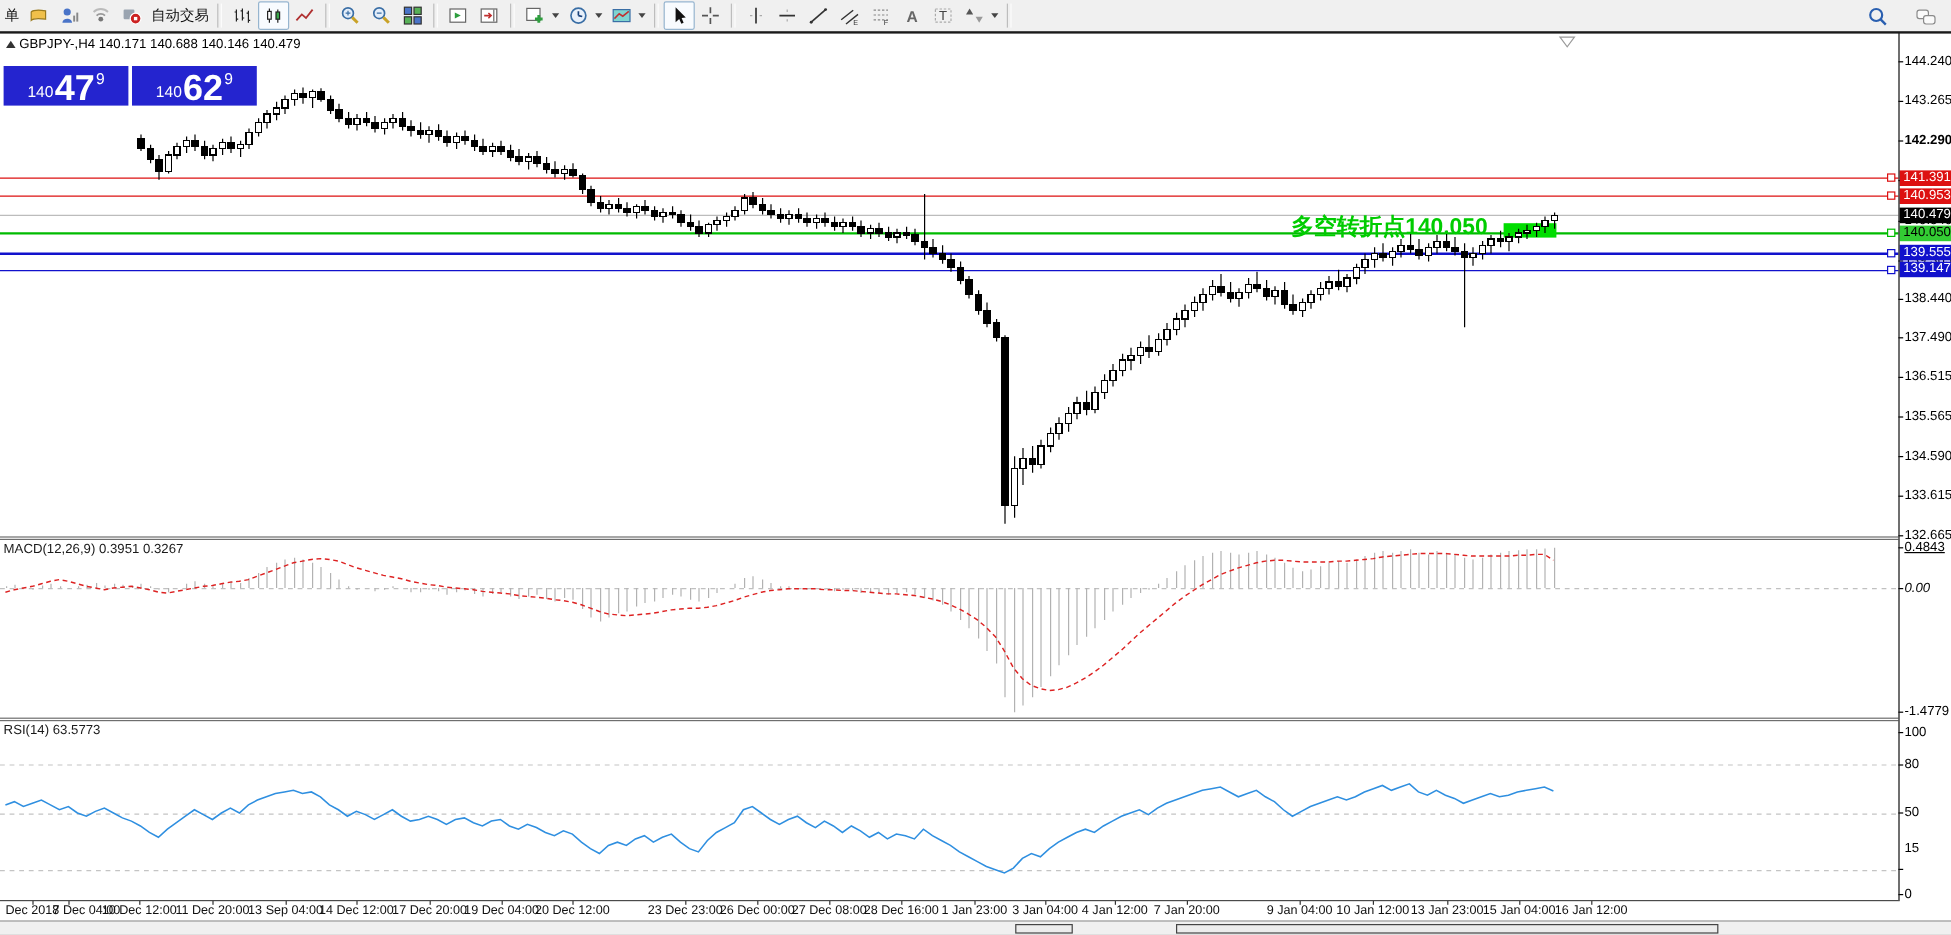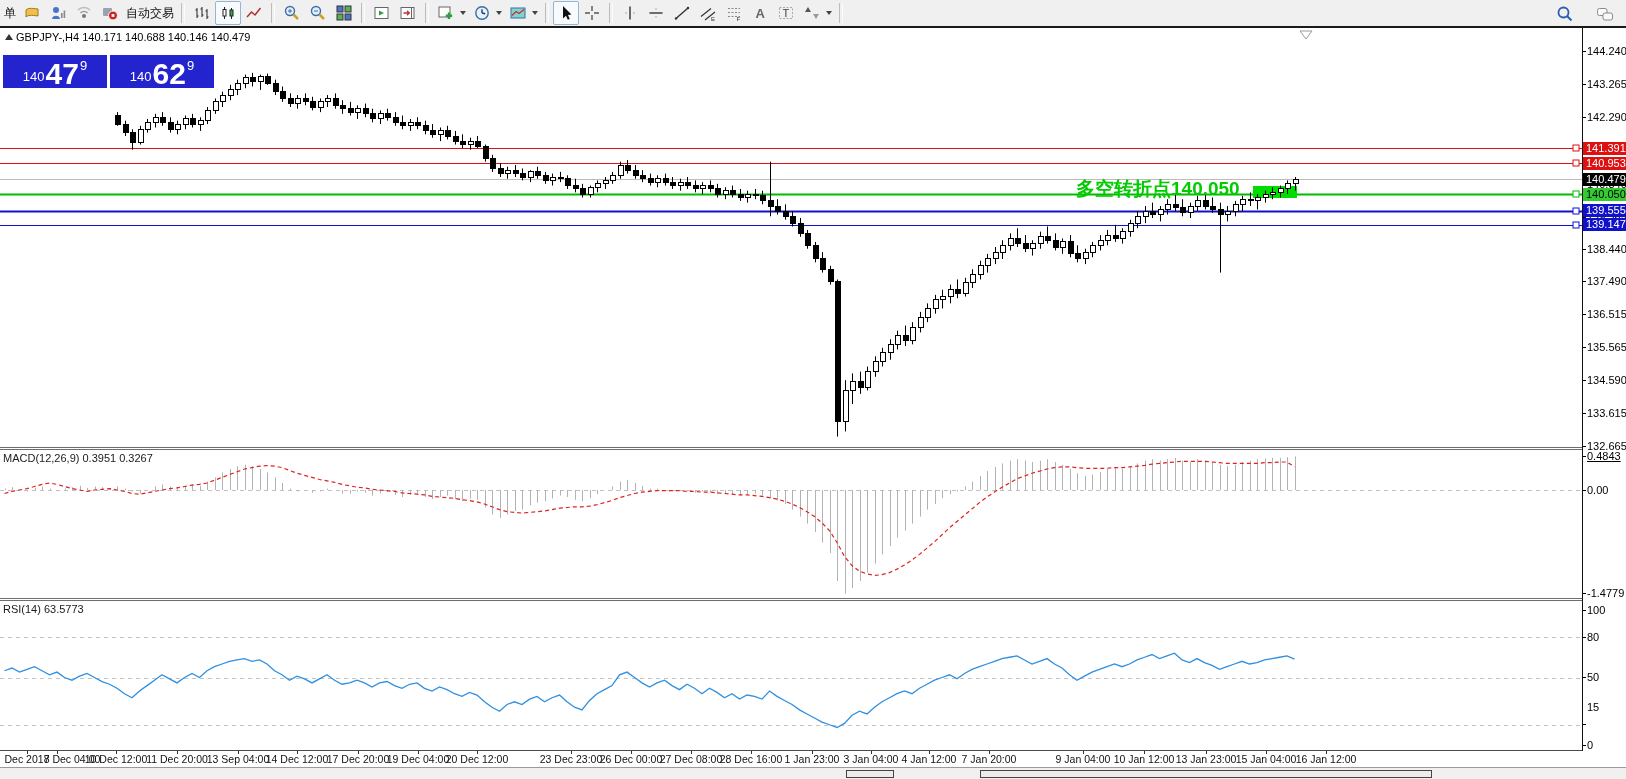--- a/index.html
+++ b/index.html
@@ -783,21 +783,21 @@
   <div id="time-sep"></div>
   <div id="axis-border"></div>
   <div id="bottom-strip"></div>
 
   <div id="layer" style="position:absolute;left:0;top:0;width:1626px;height:779px;pointer-events:none;">
       <div class="tickmark" style="top:50.5px;"></div>
       <div class="ticklab" style="top:44.5px;">144.240</div>
       <div class="tickmark" style="top:83.79625000000078px;"></div>
       <div class="ticklab" style="top:77.79625000000078px;">143.265</div>
       <div class="tickmark" style="top:117.09250000000058px;"></div>
-      <div class="ticklab" style="top:111.09250000000058px;">142.290</div>
+      <div class="ticklab" style="top:111.09250000000058px;font-weight:bold;">142.290</div>
       <div class="tickmark" style="top:150.38875000000039px;"></div>
       <div class="ticklab" style="top:144.38875000000039px;">141.315</div>
       <div class="tickmark" style="top:183.6850000000002px;"></div>
       <div class="ticklab" style="top:177.6850000000002px;">140.340</div>
       <div class="tickmark" style="top:216.98125px;"></div>
       <div class="ticklab" style="top:210.98125px;">139.365</div>
       <div class="tickmark" style="top:248.5700000000004px;"></div>
       <div class="ticklab" style="top:242.5700000000004px;">138.440</div>
       <div class="tickmark" style="top:281.0125px;"></div>
       <div class="ticklab" style="top:275.0125px;">137.490</div>
@@ -813,21 +813,21 @@
       <div class="ticklab" style="top:439.78625000000056px;">132.665</div>
       <div class="plabel" style="top:141.7933500000006px;background:#dd1111;color:#ffffff;">141.391</div>
       <div class="plabel" style="top:156.7510500000002px;background:#dd1111;color:#ffffff;">140.953</div>
       <div class="plabel" style="top:172.93814999999984px;background:#000000;color:#ffffff;">140.479</div>
       <div class="plabel" style="top:187.58849999999993px;background:#33cc33;color:#000000;">140.050</div>
       <div class="plabel" style="top:204.49275000000006px;background:#1111cc;color:#ffffff;">139.555</div>
       <div class="plabel" style="top:218.4259500000006px;background:#1111cc;color:#ffffff;">139.147</div>
       <div class="tickmark" style="top:455.599px;"></div>
       <div class="ticklab" style="top:449.599px;text-decoration:underline;">0.4843</div>
       <div class="tickmark" style="top:489.5px;"></div>
-      <div class="ticklab" style="top:483.5px;">0.00</div>
+      <div class="ticklab" style="top:483.5px;font-style:italic;">0.00</div>
       <div class="tickmark" style="top:592.953px;"></div>
       <div class="ticklab" style="top:586.953px;">-1.4779</div>
       <div class="tickmark" style="top:609.5px;"></div>
       <div class="ticklab" style="top:603.5px;">100</div>
       <div class="tickmark" style="top:636.5px;"></div>
       <div class="ticklab" style="top:630.5px;">80</div>
       <div class="tickmark" style="top:677px;"></div>
       <div class="ticklab" style="top:671px;">50</div>
       <div class="tickmark" style="top:724.25px;"></div>
       <div class="ticklab" style="top:701px;">15</div>

